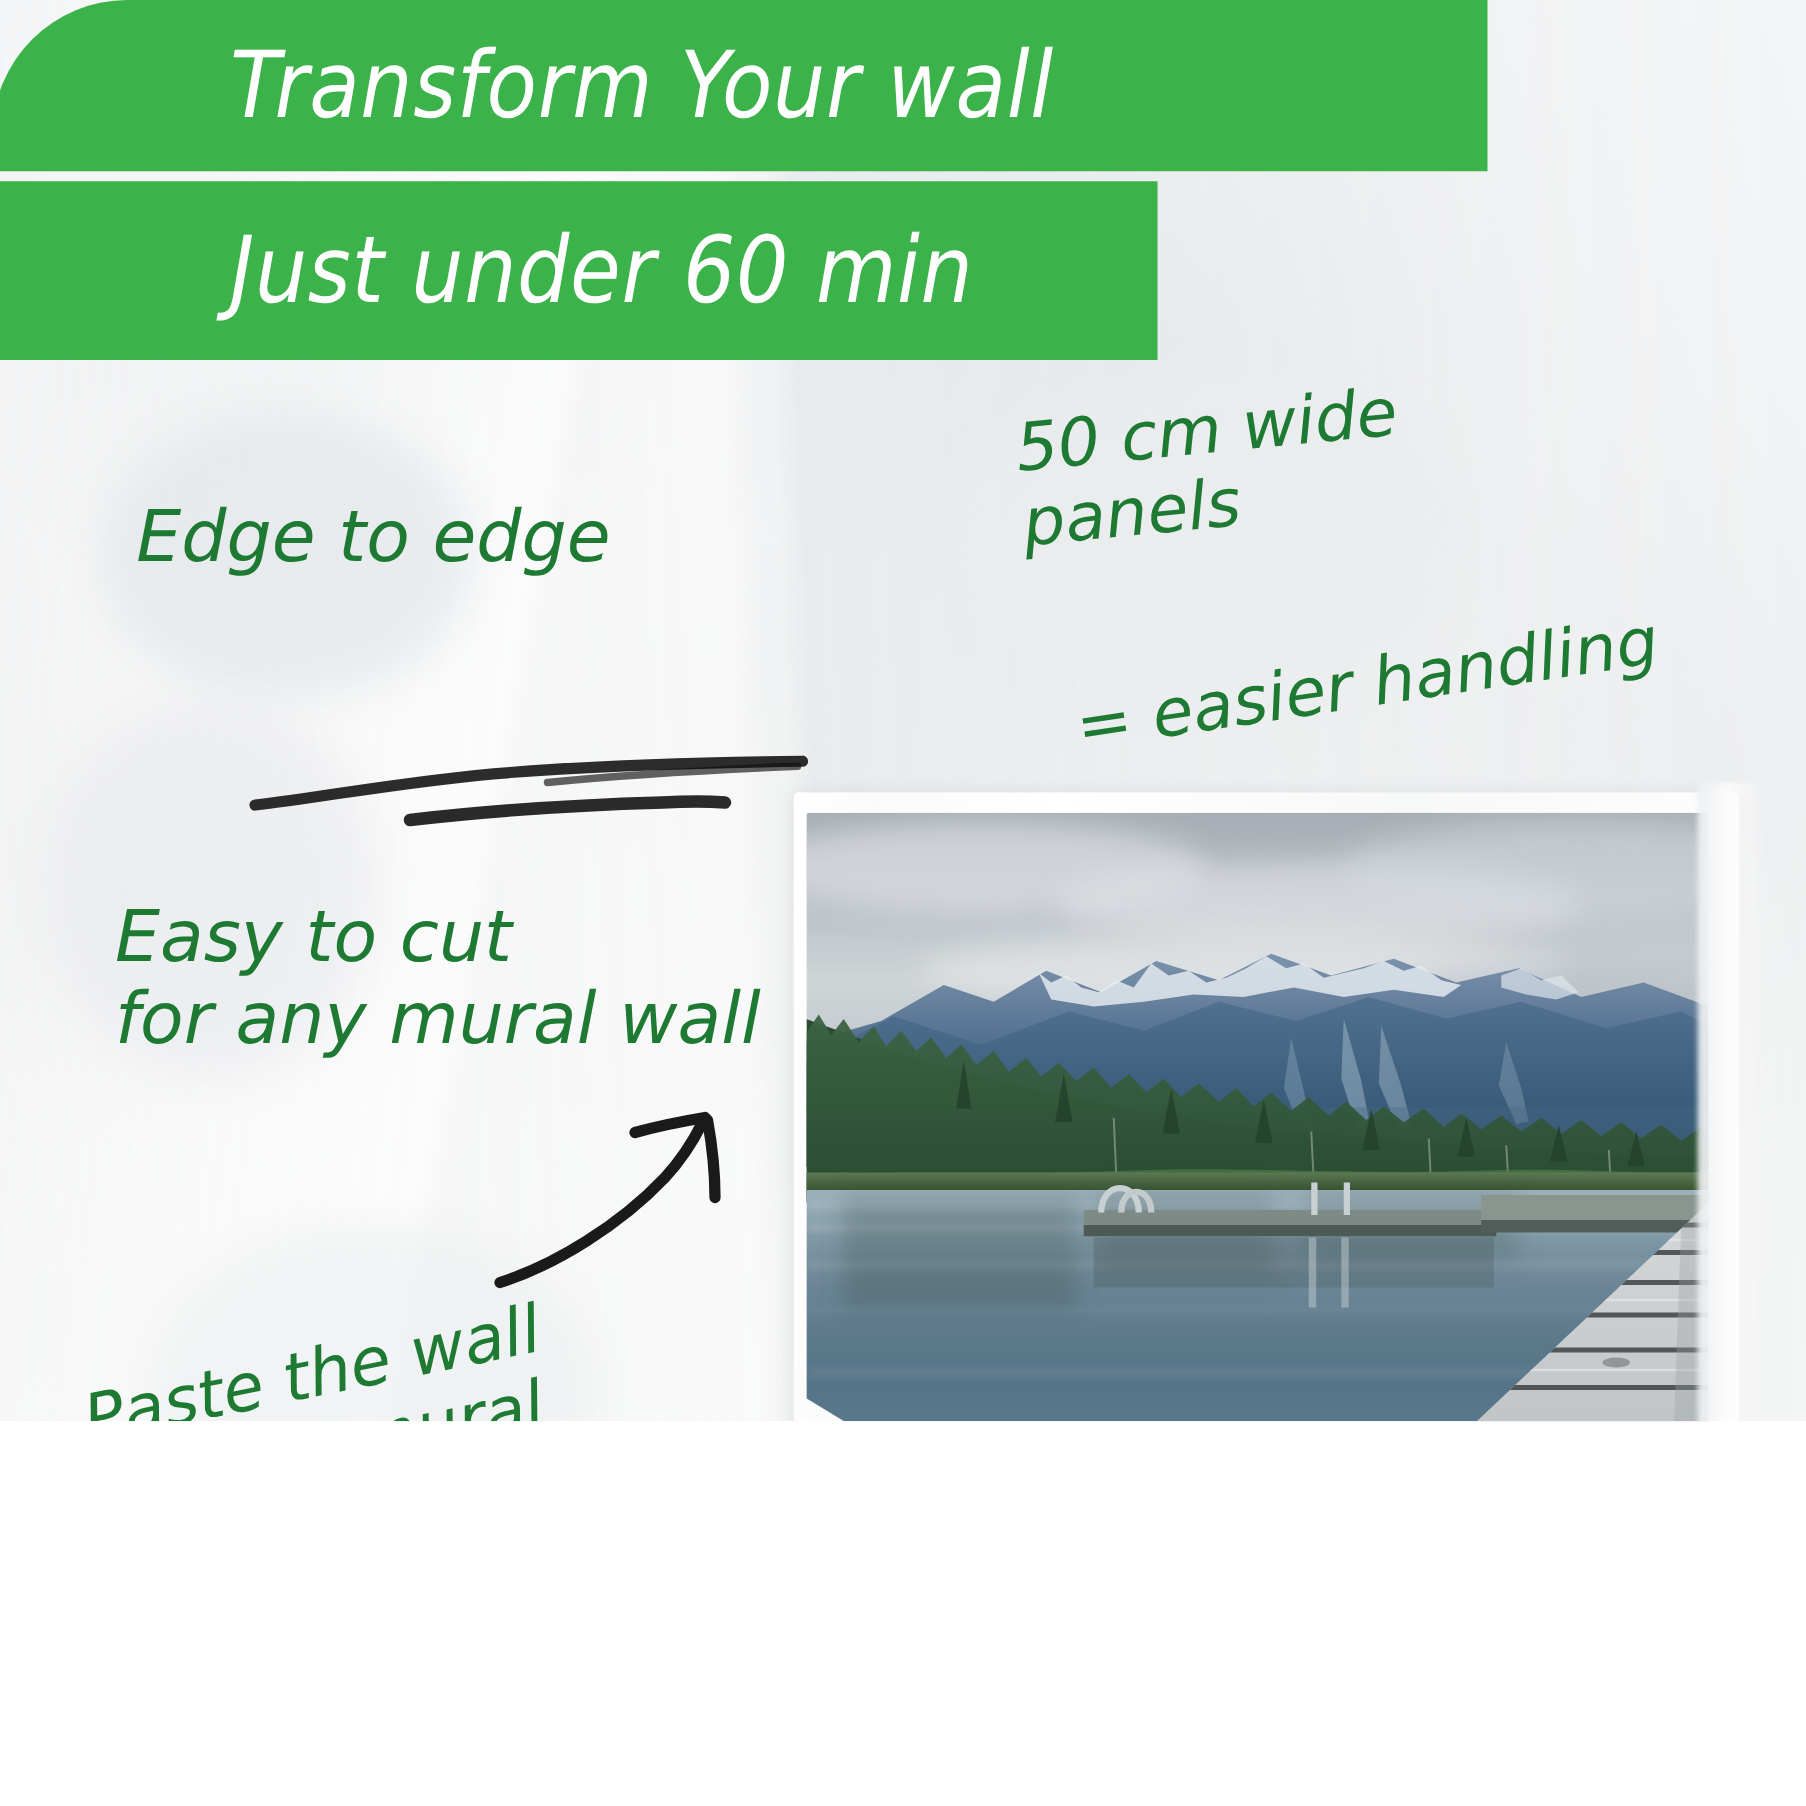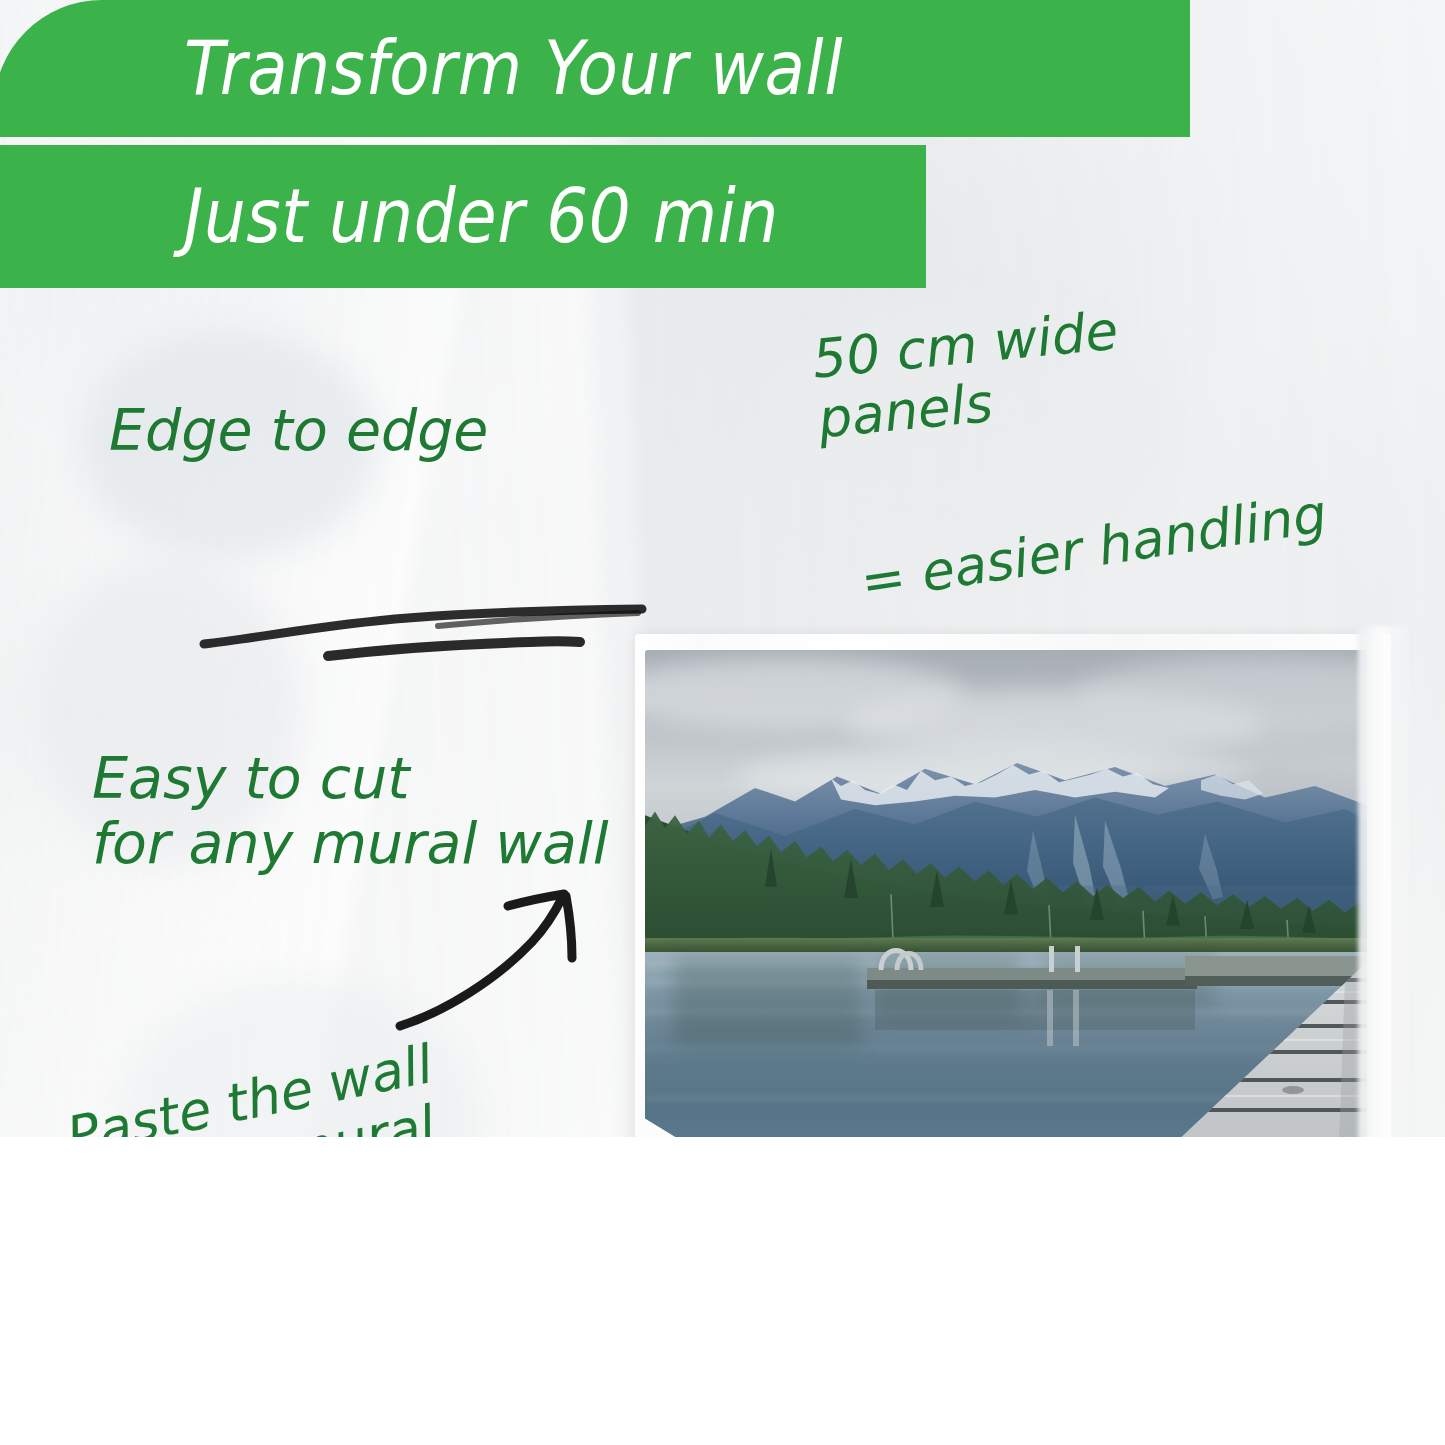--- a/index.html
+++ b/index.html
@@ -75,21 +75,21 @@
   
   .feature {
     position: absolute;
     color: #1e7a32;
     font-family: "DejaVu Sans", sans-serif;
     font-weight: 400;
     line-height: 1.14;
     white-space: nowrap;
   }
   #feature-edge     { left: 88px;  top: 398px; font-size: 57px; margin-left: 21px; }
-  #feature-easy     { left: 92px;  top: 718px; font-size: 57px; margin-top: 28px; }
+  #feature-easy     { left: 92px;  top: 718px; font-size: 57px; }
 
   #feature-panels {
     left: 810px; top: 330px; font-size: 53px;
     transform: rotate(-5.5deg);
     transform-origin: left top;
   }
   #feature-handling {
     left: 857px; top: 553px; font-size: 53px;
     transform: rotate(-8.5deg);
     transform-origin: left top;

